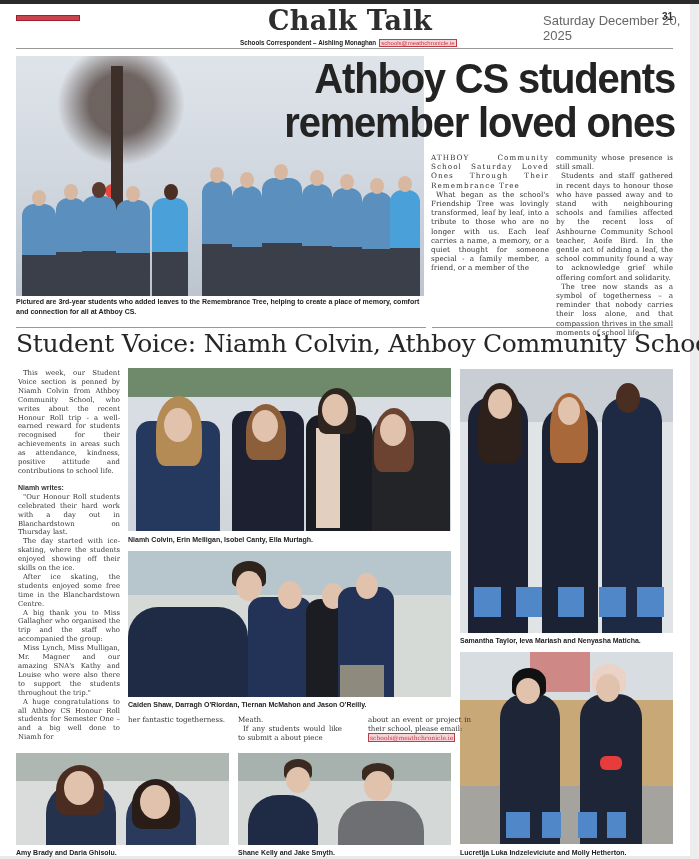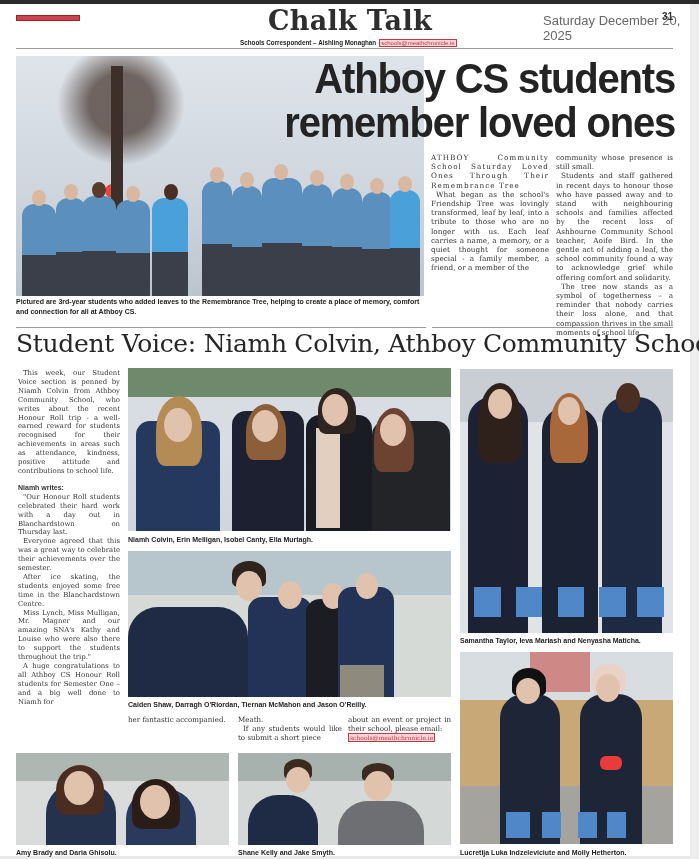--- a/index.html
+++ b/index.html
@@ -57,21 +57,21 @@
   .ph-bench { left: 460px; top: 652px; width: 213px; height: 192px; background: linear-gradient(180deg, #d7dde0 0 25%, #c9a878 25% 70%, #a5a39d 70% 100%); }
   .cap-bench { left: 460px; top: 848px; }
   .ph-amy { left: 16px; top: 753px; width: 213px; height: 92px; background: linear-gradient(180deg, #aeb7b2 0 30%, #d9dcdb 30% 100%); }
   .cap-amy { left: 16px; top: 848px; }
   .ph-shane { left: 238px; top: 753px; width: 213px; height: 92px; background: linear-gradient(180deg, #a7b1ad 0 30%, #d4d8d6 30% 100%); }
   .cap-shane { left: 238px; top: 848px; }
 
   .mid-col { font-size: 7.1px; line-height: 9px; }
   .mc1 { left: 128px; top: 715px; width: 105px; }
   .mc2 { left: 238px; top: 715px; width: 104px; }
-  .mc3 { left: 348px; top: 715px; width: 103px; }
+  .mc3 { left: 368px; top: 715px; width: 103px; }
   .mc3 .email { display: inline-block; background: #f6d4d7; border: 1px solid #c33a47; color: #c33a47; font-size: 6px; padding: 0 1px; white-space: nowrap; line-height: 7px; }
 
   .fig { position: absolute; bottom: 0; border-radius: 14px 14px 0 0; }
   .face { position: absolute; border-radius: 50%; background: #e1c2ad; }
   .hair { position: absolute; border-radius: 50% 50% 20% 20%; }
 </style>
 </head>
 <body>
 
 <div class="topbar"></div>
@@ -135,22 +135,23 @@
 </div>
 <div class="abs rule-mid1"></div>
 <div class="abs rule-mid2"></div>
 
 <div class="abs section-title">Student Voice:  Niamh Colvin, Athboy Community School</div>
 
 <div class="abs body-col sv-col">
   <p>This week, our Student Voice section is penned by Niamh Colvin from Athboy Community School, who writes about the recent Honour Roll trip - a well-earned reward for students recognised for their achievements in areas such as attendance, kindness, positive attitude and contributions to school life.</p>
   <div class="sub">Niamh writes:</div>
   <p>"Our Honour Roll students celebrated their hard work with a day out in Blanchardstown on Thursday last.</p>
-  <p>Everyone agreed that this was a great way to celebrate their achievements over the semester.</p>
+  <p>The day started with ice-skating, where the students enjoyed showing off their skills on the ice.</p>
   <p>After ice skating, the students enjoyed some free time in the Blanchardstown Centre.</p>
+  <p>A big thank you to Miss Gallagher who organised the trip and the staff who accompanied the group:</p>
   <p>Miss Lynch, Miss Mulligan, Mr. Magner and our amazing SNA's Kathy and Louise who were also there to support the students throughout the trip."</p>
   <p>A huge congratulations to all Athboy CS Honour Roll students for Semester One – and a big well done to Niamh for</p>
 </div>
 
 <div class="abs photo ph-girls4">
   <div class="fig" style="left:8px;width:84px;height:110px;background:#25395e;"></div>
   <div class="hair" style="left:28px;top:28px;width:46px;height:70px;background:#b48a55;"></div>
   <div class="face" style="left:36px;top:40px;width:28px;height:34px;"></div>
   <div class="fig" style="left:104px;width:72px;height:120px;background:#1d2030;"></div>
   <div class="hair" style="left:118px;top:36px;width:40px;height:56px;background:#8c5e3a;"></div>
@@ -199,25 +200,25 @@
   <div class="face" style="left:56px;top:26px;width:24px;height:26px;"></div>
   <div class="fig" style="left:120px;width:62px;height:150px;background:#1e2536;border-radius:24px 24px 0 0;"></div>
   <div class="hair" style="left:132px;top:12px;width:34px;height:28px;background:#ead2c6;"></div>
   <div class="face" style="left:136px;top:22px;width:24px;height:28px;"></div>
   <div class="abs" style="left:140px;top:104px;width:22px;height:14px;background:#e63c3c;border-radius:6px;"></div>
   <div class="abs" style="left:46px;top:160px;width:120px;height:26px;background:linear-gradient(90deg,#4f87c8 0 20%,transparent 20% 30%,#4f87c8 30% 46%,transparent 46% 60%,#4f87c8 60% 76%,transparent 76% 84%,#4f87c8 84% 100%);"></div>
 </div>
 <div class="abs caption cap-bench">Lucretija Luka Indzeleviciute and Molly Hetherton.</div>
 
 <div class="abs body-col mid-col mc1">
-  <p class="noindent">her fantastic accompanied.</p>
+  <p class="noindent">her fantastic togetherness.</p>
 </div>
 <div class="abs body-col mid-col mc2">
   <p class="noindent">Meath.</p>
-  <p>If any students would like to submit a short piece</p>
+  <p>If any students would like to submit a about piece</p>
 </div>
 <div class="abs body-col mid-col mc3">
   <p class="noindent">about an event or project in their school, please email:</p>
   <span class="email">schools@meathchronicle.ie</span>
 </div>
 
 <div class="abs photo ph-amy">
   <div class="fig" style="left:30px;width:70px;height:62px;background:#24324e;border-radius:30px 30px 0 0;"></div>
   <div class="hair" style="left:40px;top:12px;width:48px;height:50px;background:#4a2d20;"></div>
   <div class="face" style="left:48px;top:18px;width:30px;height:34px;"></div>

